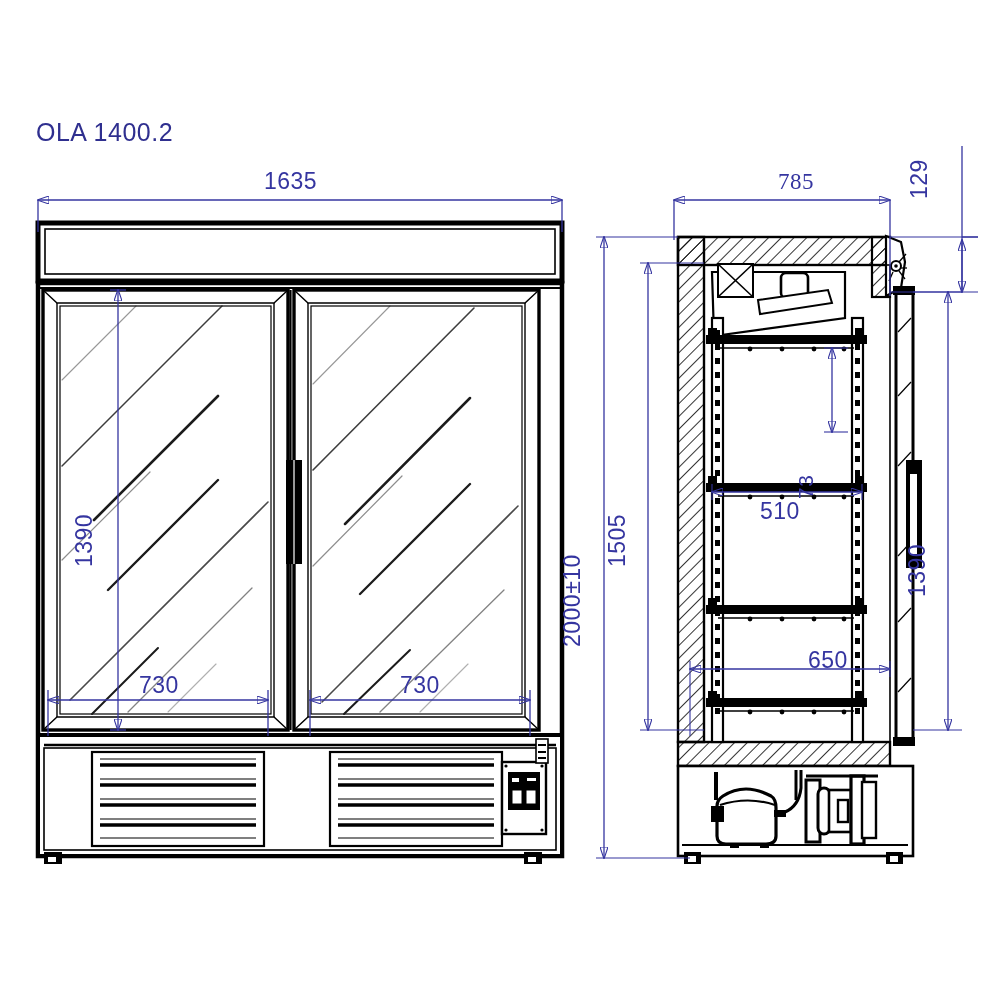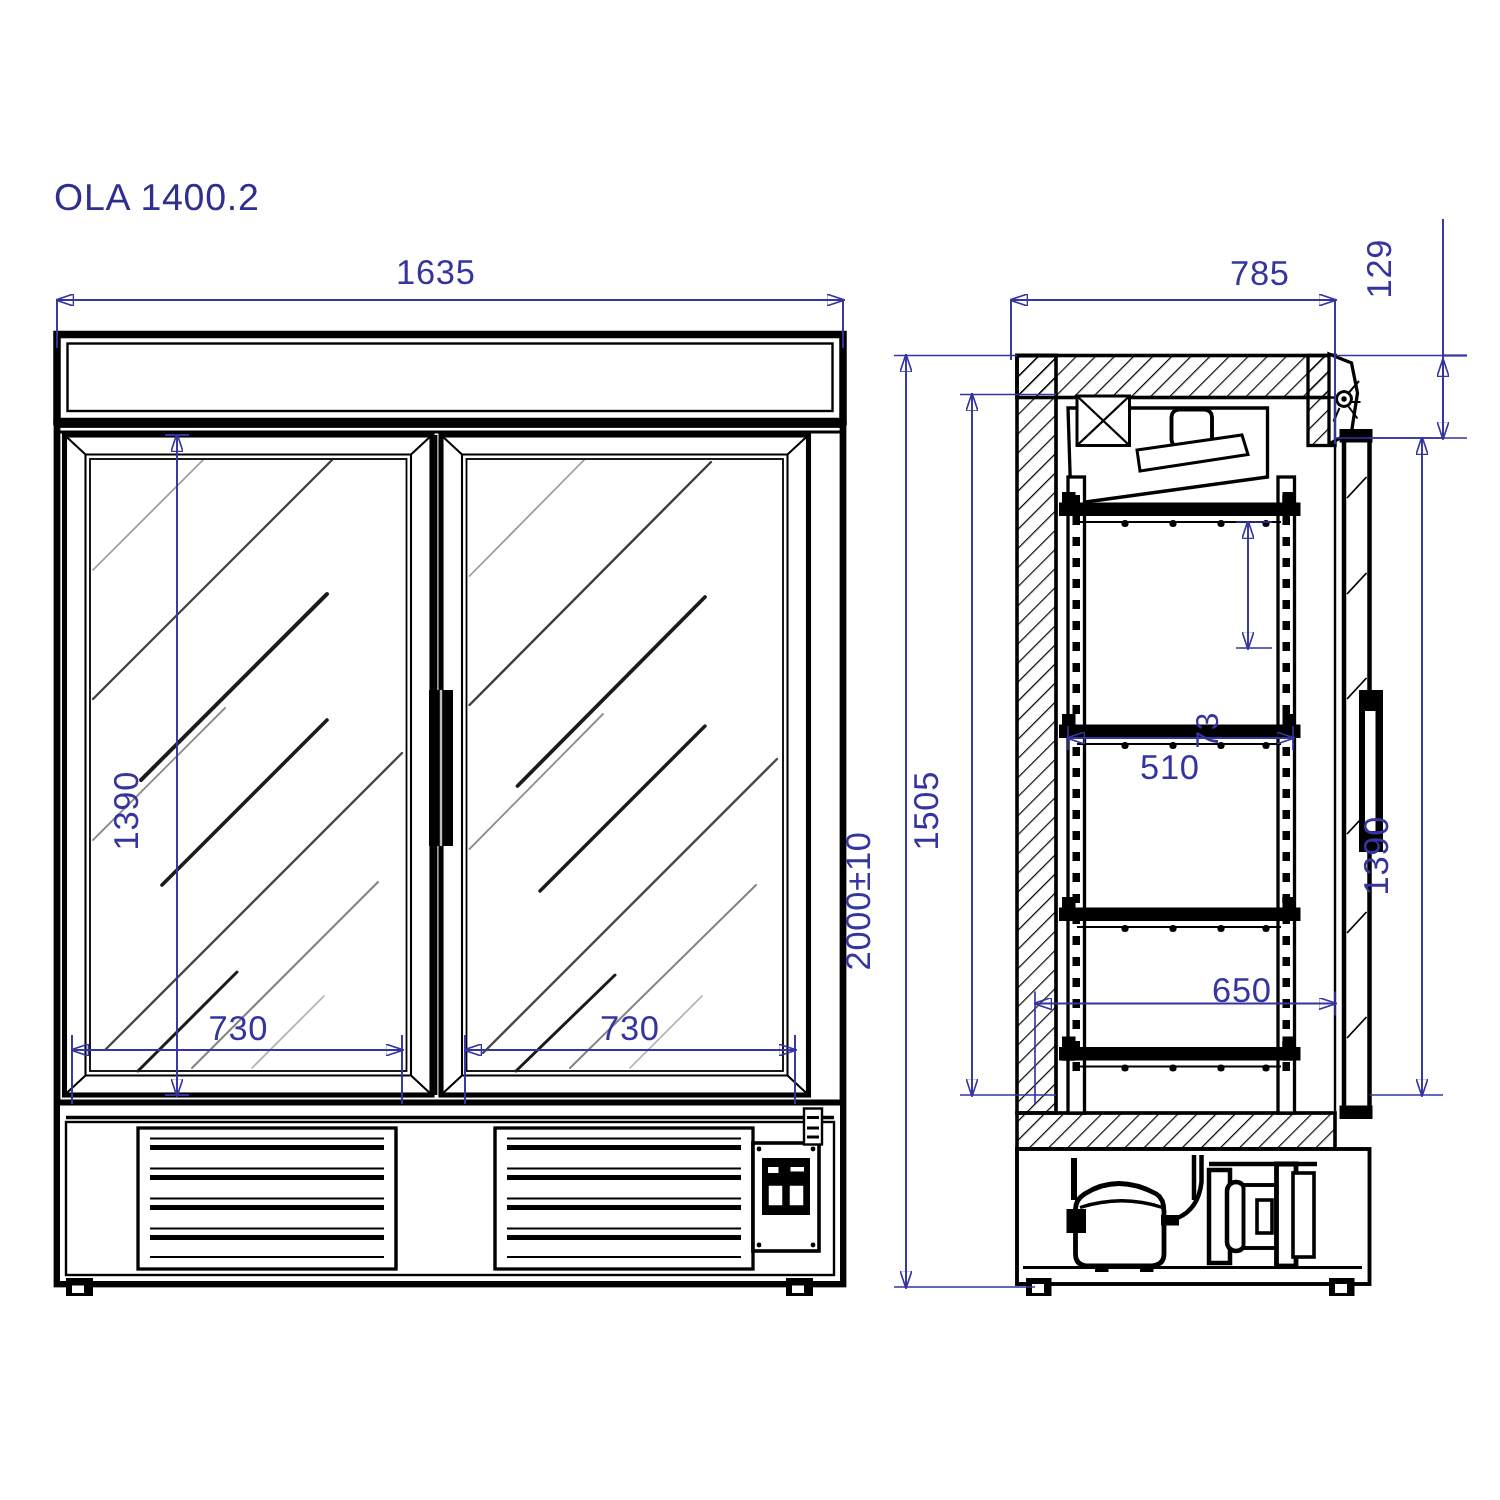--- a/index.html
+++ b/index.html
@@ -438,21 +438,21 @@
   <div class="model-title">OLA 1400.2</div>
 
   <div class="dim-label" style="left:264px;top:168px;">1635</div>
 
   <div class="dim-label vert" style="left:98px;top:540px;">1390</div>
 
   <div class="dim-label" style="left:139px;top:672px;">730</div>
 
   <div class="dim-label" style="left:400px;top:672px;">730</div>
 
-  <div class="dim-label" style="left:820px;top:169px;">785</div>
+  <div class="dim-label" style="left:778px;top:169px;font-family:Liberation Serif, serif;">785</div>
 
   <div class="dim-label vert" style="left:933px;top:172px;">129</div>
 
   <div class="dim-label vert" style="left:586px;top:620px;">2000±10</div>
 
   <div class="dim-label vert" style="left:631px;top:540px;">1505</div>
 
   <div class="dim-label vert" style="left:931px;top:570px;">1390</div>
 
   <div class="dim-label vert small" style="left:818px;top:475px;">73</div>

